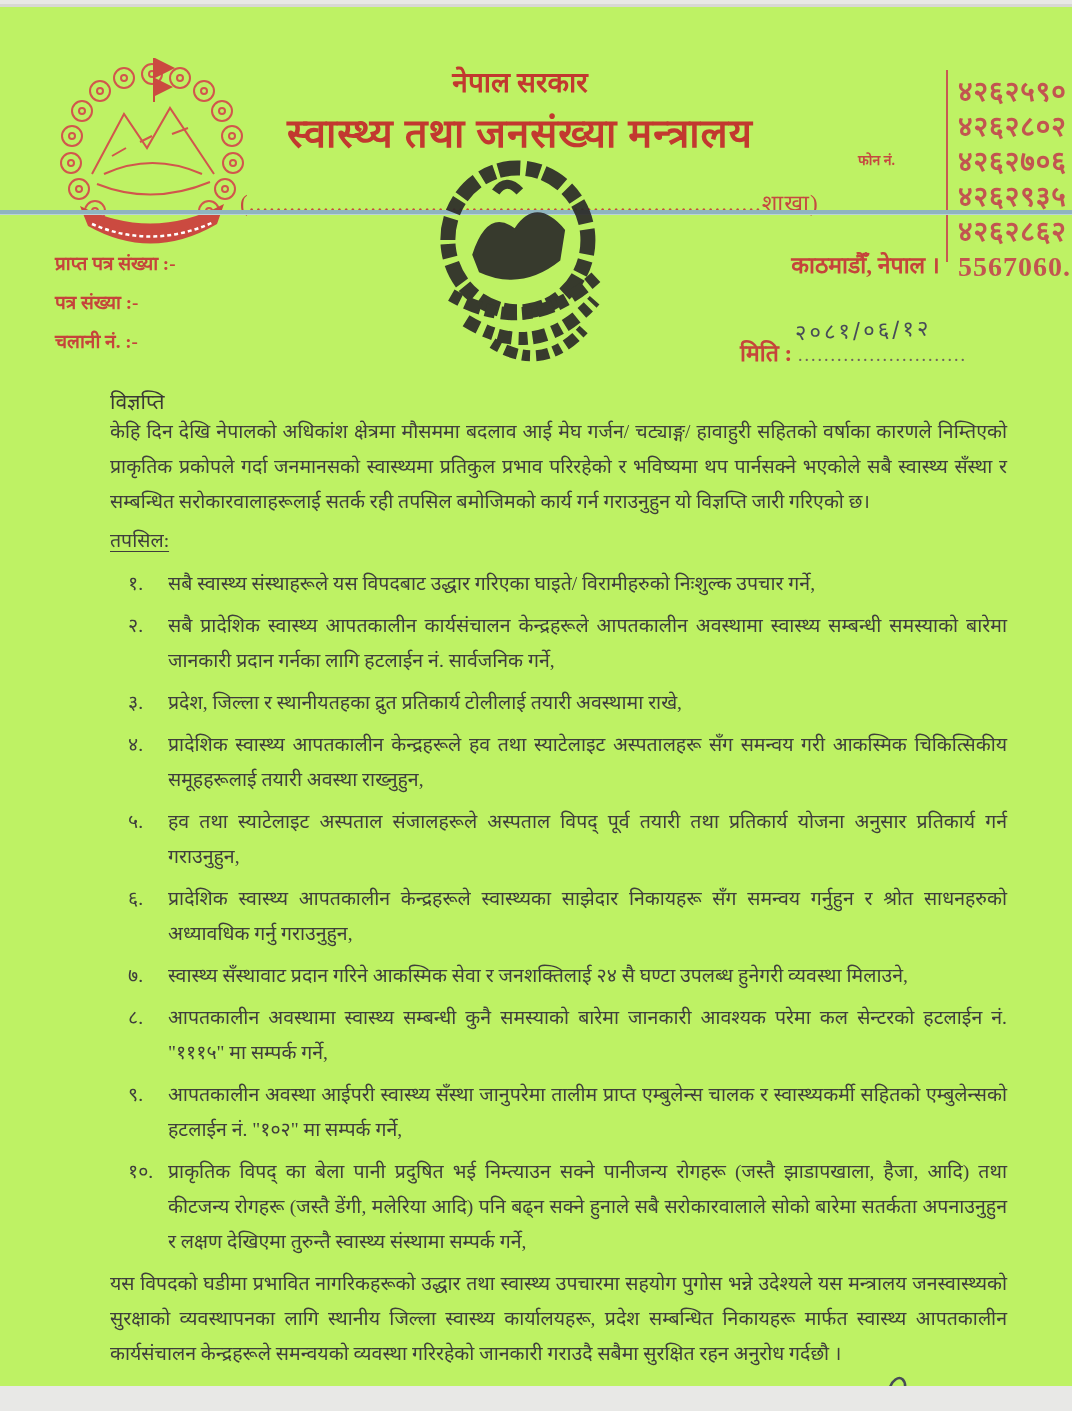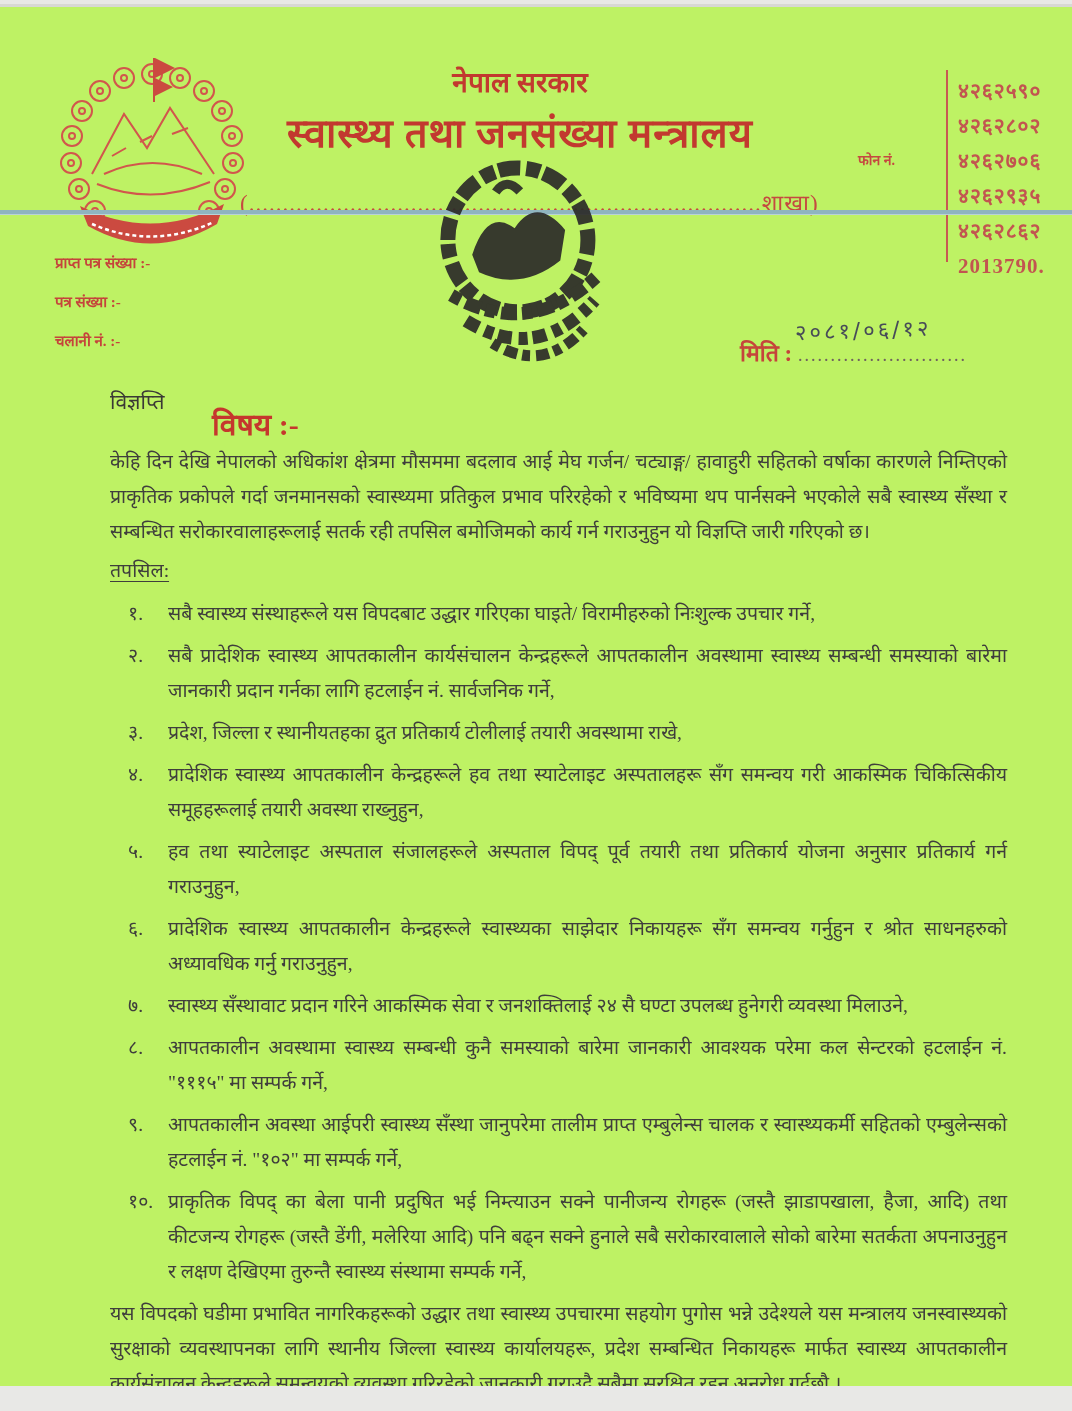--- a/index.html
+++ b/index.html
@@ -14,25 +14,25 @@
     color:#3f3e3c;
   }
   
   .emblem { position:absolute; left:52px; top:52px; width:200px; height:205px; }
   .head-center { position:absolute; left:240px; top:62px; width:560px; text-align:center; }
   .gov-title { font-size:28px; font-weight:bold; color:#c2392f; line-height:34px; }
   .ministry-title { font-size:40px; font-weight:bold; color:#c2392f; line-height:52px; margin-top:8px; letter-spacing:1px;font-family:Liberation Serif, serif; }
   .branch-line { font-size:23px; color:#c54a40; margin-top:26px; letter-spacing:1px; }
   .phone-label { position:absolute; left:858px; top:146px; font-size:14px; font-weight:bold; color:#c54a40; }
   .phone-divider { position:absolute; left:946px; top:66px; width:2px; height:192px; background:#c75a52; }
-  .phone-list { position:absolute; left:958px; top:70px; font-size:21px; font-weight:bold; color:#c25550; line-height:35px; letter-spacing:1px; }
+  .phone-list { position:absolute; left:958px; top:70px; font-size:28px; font-weight:bold; color:#c25550; line-height:35px; letter-spacing:1px; }
   .teal-rule { position:absolute; left:0; top:206px; width:1072px; height:4px; background:#8fb4bf; box-shadow:0 1px 0 #b9d2d8; }
   .stamp-black { position:absolute; left:418px; top:156px; width:215px; height:205px; opacity:.92; }
   
-  .ref-block { position:absolute; left:55px; top:240px; font-size:15px; font-weight:bold; color:#c5443b; line-height:39px; }
+  .ref-block { position:absolute; left:55px; top:240px; font-size:19px; font-weight:bold; color:#c5443b; line-height:39px; }
   .addr-block { position:absolute; left:718px; top:243px; width:295px; text-align:center; font-size:23px; font-weight:bold; color:#c5443b; line-height:38px; }
   .date-row { position:absolute; left:740px; top:332px; font-size:23px; font-weight:bold; color:#c5443b; }
   .date-dots { font-weight:normal; color:#6f625f; letter-spacing:2px; font-size:18px; }
   .date-hand { position:absolute; left:795px; top:310px; font-size:22px; color:#474b58; transform:rotate(-2deg); letter-spacing:3px; font-family:"DejaVu Sans",sans-serif; }
   
   .doc-body { position:absolute; left:110px; top:386px; width:897px; font-size:19.5px; line-height:35px; }
   .notice-title { font-size:21px; line-height:24px; color:#3a3935; margin-right:90px; }
   .subject { font-size:30px; line-height:38px; font-weight:bold; color:#c5372d; margin-left:102px; margin-top:-8px; }
   .intro { text-align:justify; margin-top:0; }
   .list-heading { text-decoration:underline; text-underline-offset:4px; margin:4px 0 8px 0; }
@@ -108,21 +108,21 @@
   </div>
 
   <div class="phone-label">फोन नं.</div>
   <div class="phone-divider"></div>
   <div class="phone-list">
     <div>४२६२५९०</div>
     <div>४२६२८०२</div>
     <div>४२६२७०६</div>
     <div>४२६२९३५</div>
     <div>४२६२८६२</div>
-    <div>2013790.</div>
+    <div>5567060.</div>
   </div>
 
   <div class="teal-rule"></div>
 
   <svg class="stamp-black" viewBox="0 0 215 205">
     <g transform="rotate(-6 100 100)" stroke="#2c2b29" fill="none">
       <ellipse cx="102" cy="80" rx="70" ry="72" stroke-width="15" stroke-dasharray="22 6 14 4"></ellipse>
       <path d="M55,90 Q75,45 100,68 Q125,38 150,75 L142,105 Q100,132 60,108 Z" fill="#2c2b29" stroke="none"></path>
       <path d="M85,30 q12,-14 24,2" stroke-width="9"></path>
       <path d="M30,128 Q105,182 180,122" stroke-width="13" stroke-dasharray="10 6 16 5"></path>
@@ -131,30 +131,30 @@
     </g>
   </svg>
 
   <div class="ref-block">
     <div>प्राप्त पत्र संख्या :-</div>
     <div>पत्र संख्या :-</div>
     <div>चलानी नं. :-</div>
   </div>
 
   <div class="addr-block">
+    <div>काठमाडौँ, नेपाल ।</div>
   </div>
   <div class="date-hand">२०८१/०६/१२</div>
   <div class="date-row">
     <span>मिति :</span>
     <span class="date-dots">..........................</span>
   </div>
 
   <div class="doc-body">
     <div class="notice-title">विज्ञप्ति</div>
-    <div class="subject">विषय :-</div>
     <p class="intro">केहि दिन देखि नेपालको अधिकांश क्षेत्रमा मौसममा बदलाव आई मेघ गर्जन/ चट्याङ्ग/ हावाहुरी सहितको वर्षाका कारणले निम्तिएको प्राकृतिक प्रकोपले गर्दा जनमानसको स्वास्थ्यमा प्रतिकुल प्रभाव परिरहेको र भविष्यमा थप पार्नसक्ने भएकोले सबै स्वास्थ्य सँस्था र सम्बन्धित सरोकारवालाहरूलाई सतर्क रही तपसिल बमोजिमको कार्य गर्न गराउनुहुन यो विज्ञप्ति जारी गरिएको छ।</p>
     <div class="list-heading">तपसिल:</div>
 
     <div class="num-list">
       <div class="num-item">
         <span class="num">१.</span>
         <span class="txt">सबै स्वास्थ्य संस्थाहरूले यस विपदबाट उद्धार गरिएका घाइते/ विरामीहरुको निःशुल्क उपचार गर्ने,</span>
       </div>
       <div class="num-item">
         <span class="num">२.</span>

